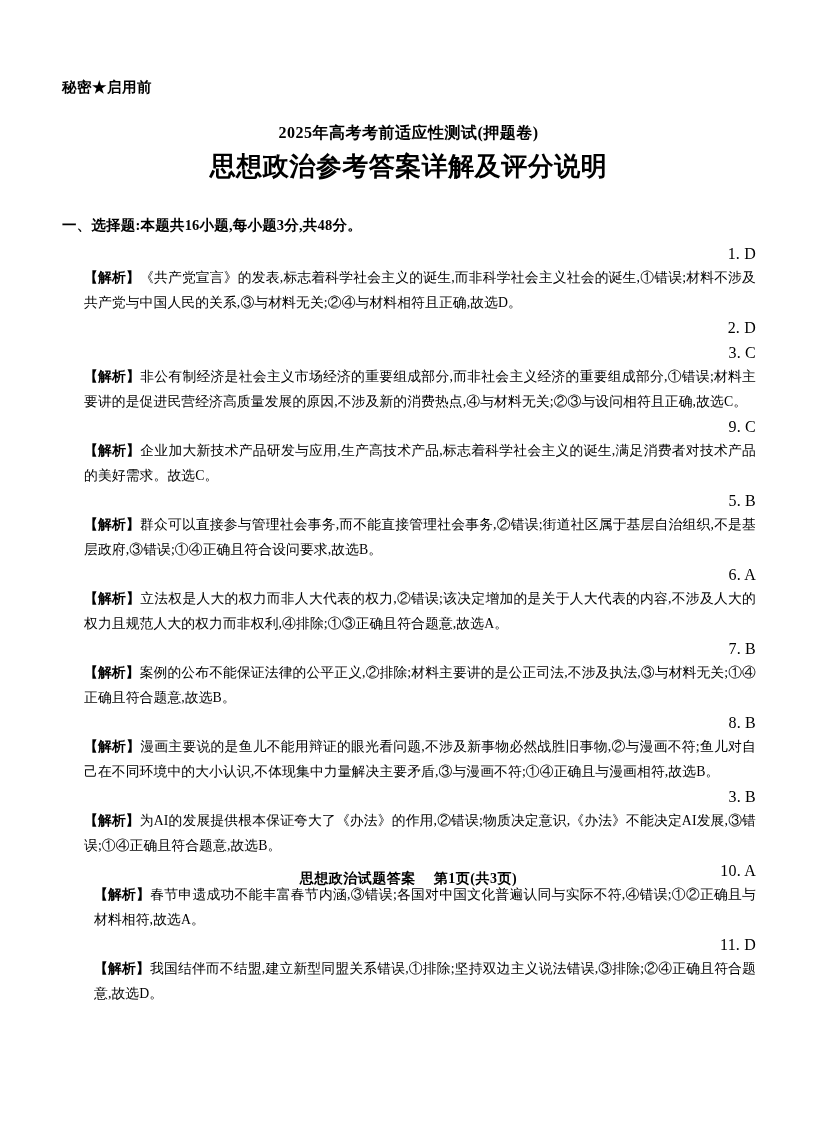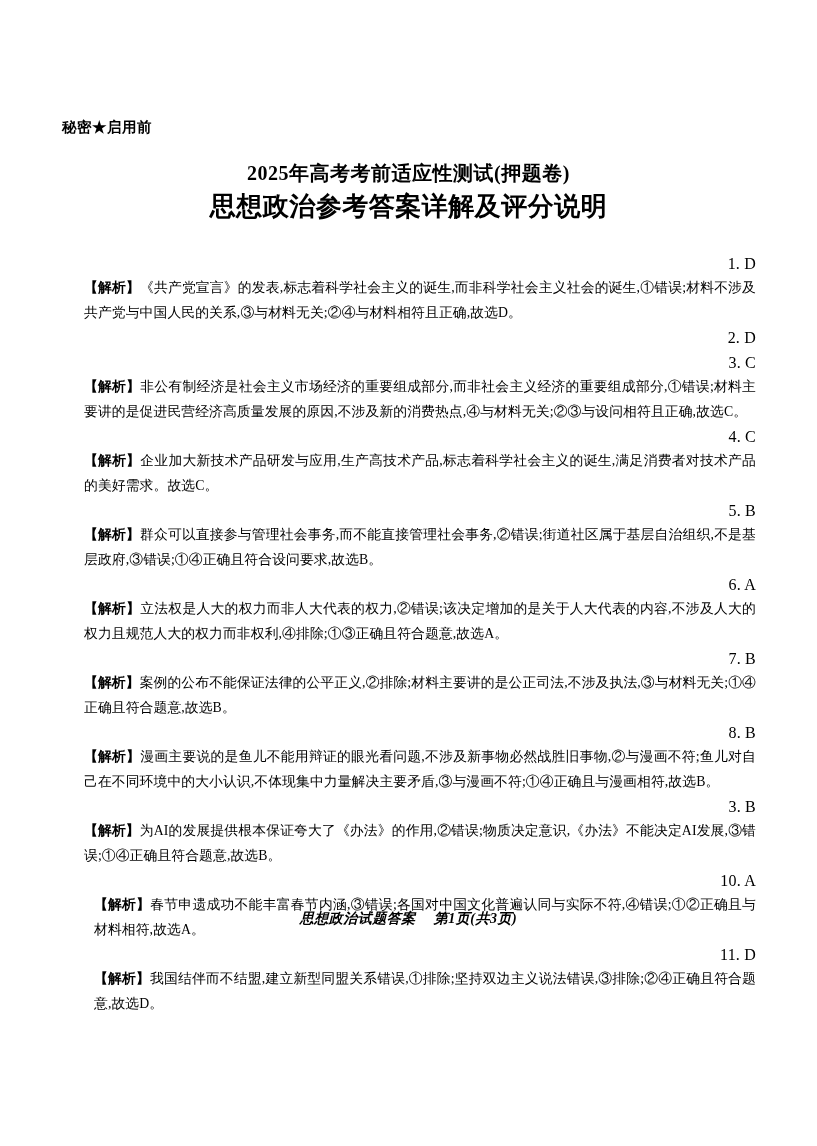--- a/index.html
+++ b/index.html
@@ -14,39 +14,38 @@
     color: #000000;
     position: relative;
     overflow: hidden;
   }
   .page {
     position: relative;
     width: 817px;
     height: 916px;
     box-sizing: border-box;
     padding: 0;
-    margin-top: 40px;
   }
   .secret-line {
     position: absolute;
     left: 62px;
     top: 78px;
     font-size: 14.5px;
     font-weight: bold;
     letter-spacing: 0.5px;
   }
   .title-block {
     position: absolute;
     left: 0;
     top: 118px;
     width: 817px;
     text-align: center;
   }
   .title-main {
-    font-size: 20px;
+    font-size: 16px;
     font-weight: bold;
     letter-spacing: 0.5px;
     line-height: 30px;
   }
   .title-sub {
     font-size: 26px;
     font-weight: bold;
     letter-spacing: 0.5px;
     line-height: 32px;
     margin-top: 3px;
@@ -90,58 +89,58 @@
   }
   .footer {
     position: absolute;
     left: 0;
     bottom: 28px;
     width: 817px;
     text-align: center;
     font-size: 14px;
     font-weight: bold;
     letter-spacing: 0.5px;
-    font-style: italic;
   }
   .footer .pageno {
     font-weight: bold;
     margin-left: 18px;
   }
 </style>
 </head>
 <body>
 
 <div class="page">
 
   <div class="secret-line">秘密★启用前</div>
 
   <div class="title-block">
     <div class="title-main">2025年高考考前适应性测试(押题卷)</div>
     <div class="title-sub">思想政治参考答案详解及评分说明</div>
   </div>
 
   <div class="content">
 
+    <div class="section-heading">一、选择题:本题共16小题,每小题3分,共48分。</div>
 
     <div class="qblock">
       <div class="qnum">1. D</div>
       <div class="qexp"><span class="tag">【解析】</span><span>《共产党宣言》的发表,标志着科学社会主义的诞生,而非科学社会主义社会的诞生,①错误;材料不涉及共产党与中国人民的关系,③与材料无关;②④与材料相符且正确,故选D。</span></div>
     </div>
 
     <div class="qblock">
       <div class="qnum">2. D</div>
     </div>
 
     <div class="qblock">
       <div class="qnum">3. C</div>
       <div class="qexp"><span class="tag">【解析】</span><span>非公有制经济是社会主义市场经济的重要组成部分,而非社会主义经济的重要组成部分,①错误;材料主要讲的是促进民营经济高质量发展的原因,不涉及新的消费热点,④与材料无关;②③与设问相符且正确,故选C。</span></div>
     </div>
 
     <div class="qblock">
-      <div class="qnum">4. C</div>
+      <div class="qnum">9. C</div>
       <div class="qexp"><span class="tag">【解析】</span><span>企业加大新技术产品研发与应用,生产高技术产品,标志着科学社会主义的诞生,满足消费者对技术产品的美好需求。故选C。</span></div>
     </div>
 
     <div class="qblock">
       <div class="qnum">5. B</div>
       <div class="qexp"><span class="tag">【解析】</span><span>群众可以直接参与管理社会事务,而不能直接管理社会事务,②错误;街道社区属于基层自治组织,不是基层政府,③错误;①④正确且符合设问要求,故选B。</span></div>
     </div>
 
     <div class="qblock">
       <div class="qnum">6. A</div>

